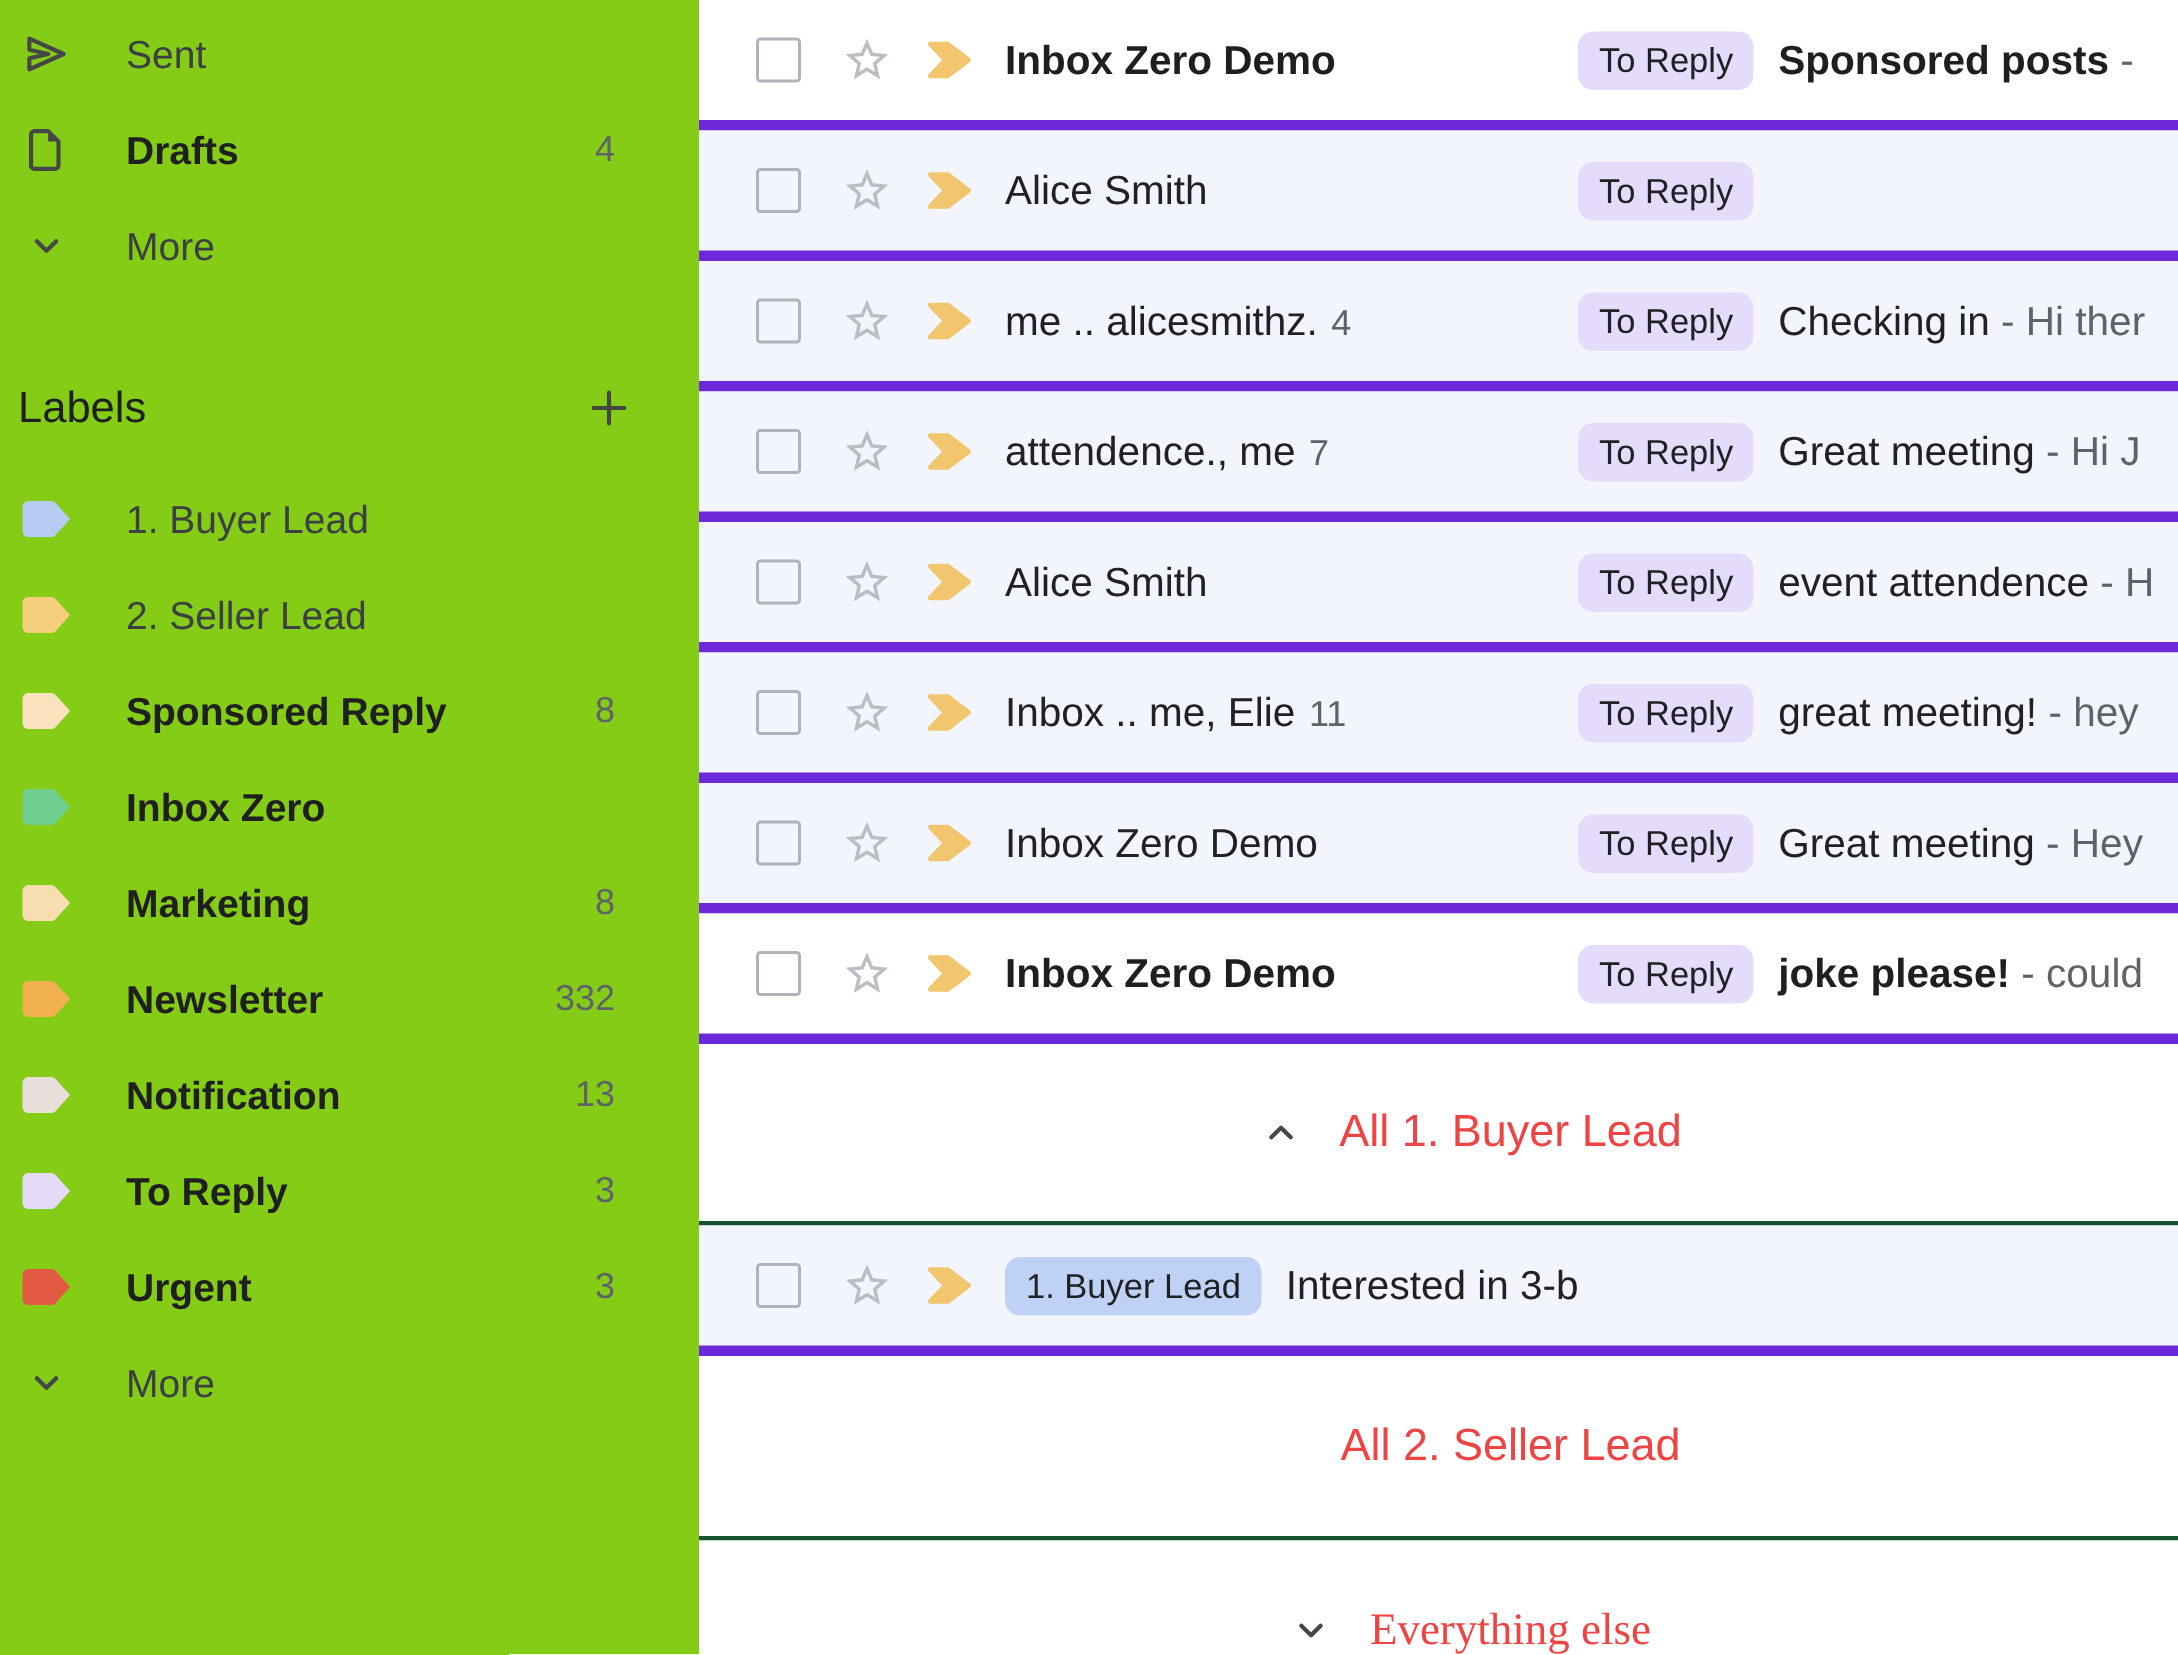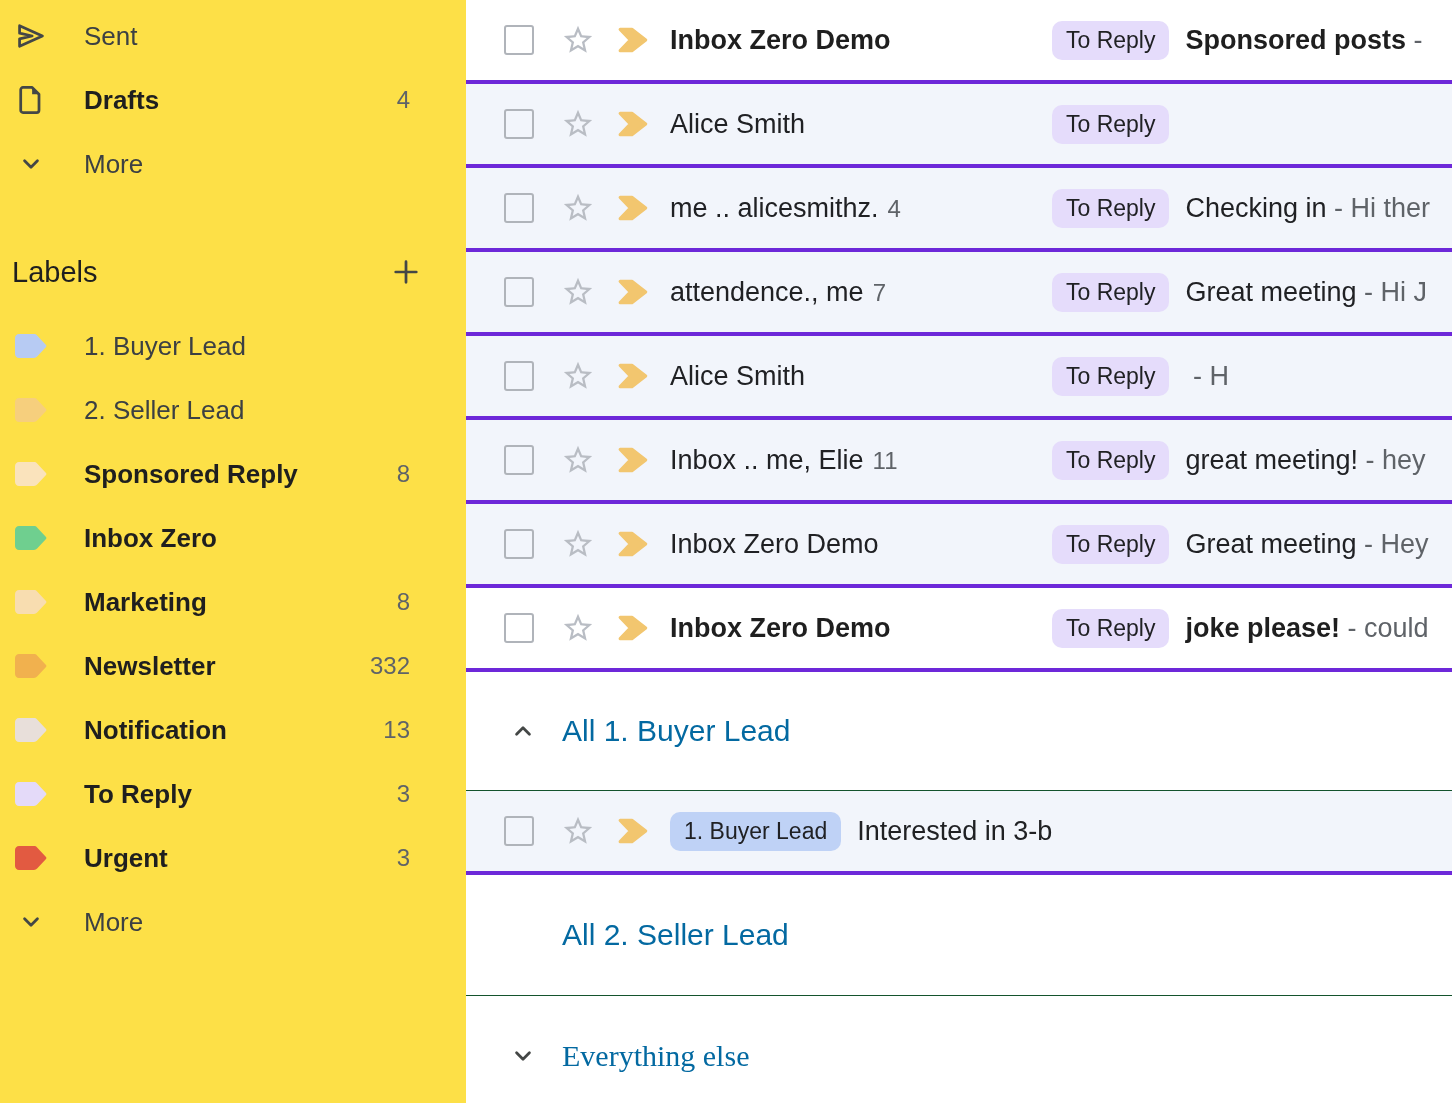--- a/index.html
+++ b/index.html
@@ -1,54 +1,54 @@
 <!DOCTYPE html>
 <html><head>
 <meta charset="utf-8">
 <style>
   html,body{margin:0;padding:0;}
   .app{width:1452px;height:1103px;display:flex;overflow:hidden;background:#fff;
        font-family:"Liberation Sans",sans-serif;color:#202124;}
 
   
-  .sidebar{width:466px;flex:none;background:#fde047;padding-top:4px;box-sizing:border-box;}
+  .sidebar{width:466px;flex:none;background:#84cc16;padding-top:4px;box-sizing:border-box;}
   .side-row{height:64px;display:flex;align-items:center;padding:0 56px 0 14px;
             font-size:26px;color:#3c4043;cursor:pointer;}
   .side-row .ic{width:34px;height:34px;flex:none;display:flex;align-items:center;justify-content:center;}
   .side-row .lbl{margin-left:36px;white-space:nowrap;}
   .side-row .cnt{margin-left:auto;font-size:24px;color:#5f6368;}
   .side-row.bold .lbl{font-weight:bold;color:#1f1f1f;}
   .labels-header{margin-top:44px;height:64px;display:flex;align-items:center;
                  padding:0 44px 0 12px;font-size:29px;font-weight:500;color:#1f1f1f;justify-content:center;}
   .labels-header .plus{margin-left:auto;cursor:pointer;display:flex;}
   .label-rows{margin-top:10px;}
   .tag-ic{width:34px;height:26px;}
 
   
   .list{flex:1;min-width:0;background:#fff;overflow:hidden;}
-  .row{height:80px;border-bottom:4px solid #6d28d9;display:flex;align-items:center;
+  .row{height:80px;border-bottom:7px solid #6d28d9;display:flex;align-items:center;
        padding-left:38px;white-space:nowrap;overflow:hidden;background:#fff;cursor:pointer;}
   .row.read{background:#f2f5fb;}
   .cb{width:26px;height:26px;border:2.5px solid #b0b4ba;border-radius:3px;flex:none;
       margin-right:27px;background:transparent;}
   .star{flex:none;margin-right:22px;display:flex;}
   .imp{flex:none;margin-right:19px;display:flex;}
   .sender{width:382px;flex:none;overflow:hidden;font-size:27px;color:#202124;}
   .scount{font-size:24px;color:#5f6368;margin-left:9px;}
   .row.unread .sender,.row.unread .subject{font-weight:bold;color:#1f1f1f;}
   .badge{flex:none;font-size:23px;line-height:1;padding:8px 14px;border-radius:10px;
          color:#202124;margin-right:16px;}
   .badge.purple{background:#e5dcfb;}
   .badge.blue{background:#bfd2f6;}
   .subject{font-size:27px;color:#202124;}
   .snippet{font-size:27px;color:#5f6368;white-space:pre;}
   .draft{color:#e2553d;}
 
   .section{display:flex;align-items:center;padding-left:42px;background:#fff;
-           border-bottom:1px solid #14532d;font-size:30px;font-weight:500;color:#0369a1;cursor:pointer;}
+           border-bottom:3px solid #14532d;font-size:30px;font-weight:500;color:#ef4444;cursor:pointer;justify-content:center;}
   .section .chev{width:30px;margin-right:24px;display:flex;}
   .section.s1{height:118px;}
   .section.s2{height:120px;}
   .section.s3{height:120px;font-family:Liberation Serif, serif;}
 </style>
 </head>
 <body>
 
 <div class="app">
 
@@ -279,20 +279,21 @@
             <path fill="#b9bdc4" d="M22 9.24l-7.19-.62L12 2 9.19 8.63 2 9.24l5.46 4.73L5.82 21 12 17.27 18.18 21l-1.63-7.03L22 9.24zM12 15.4l-3.76 2.27 1-4.28-3.32-2.88 4.38-.38L12 6.1l1.71 4.04 4.38.38-3.32 2.88 1 4.28L12 15.4z"></path>
           </svg>
         </span>
       <span class="imp">
           <svg width="34" height="30" viewBox="0 0 32 28">
             <polygon points="3,4 14,4 27,14 14,24 3,24 12.5,14" fill="#f2c66f" stroke="#f2c66f" stroke-width="3" stroke-linejoin="round"></polygon>
           </svg>
         </span>
       <span class="sender"><span>Alice Smith</span><span class="scount"></span></span>
       <span class="badge purple">To Reply</span>
+      <span class="subject">event attendence</span>
       <span class="snippet"> - H</span>
     </div>
 
     <div class="row read">
       <span class="cb"></span>
       <span class="star">
           <svg width="34" height="34" viewBox="0 0 24 24">
             <path fill="#b9bdc4" d="M22 9.24l-7.19-.62L12 2 9.19 8.63 2 9.24l5.46 4.73L5.82 21 12 17.27 18.18 21l-1.63-7.03L22 9.24zM12 15.4l-3.76 2.27 1-4.28-3.32-2.88 4.38-.38L12 6.1l1.71 4.04 4.38.38-3.32 2.88 1 4.28L12 15.4z"></path>
           </svg>
         </span>

